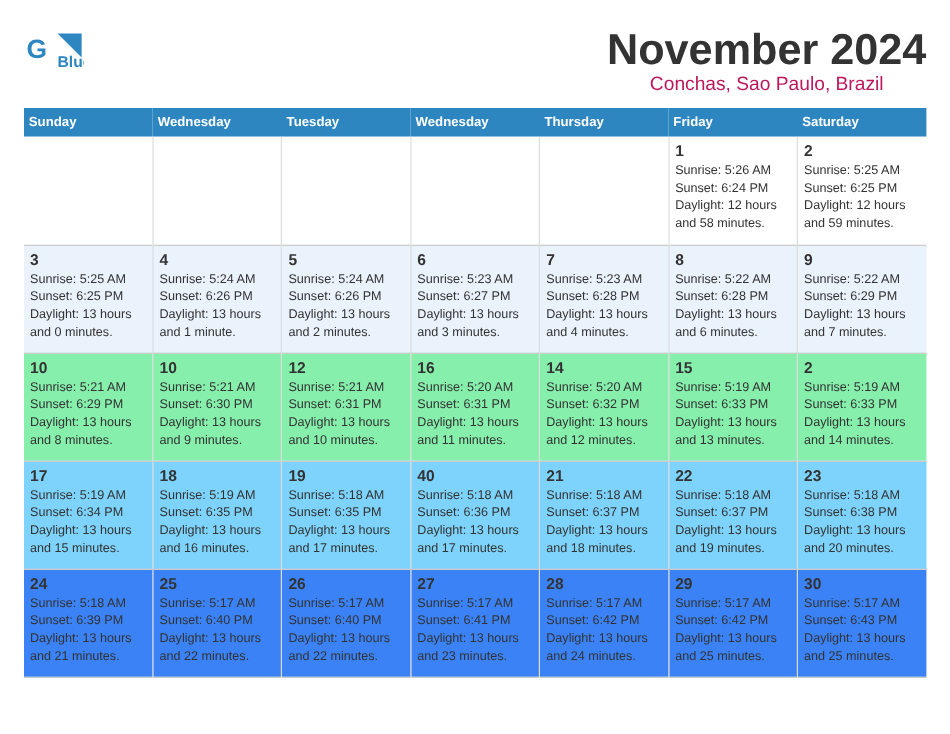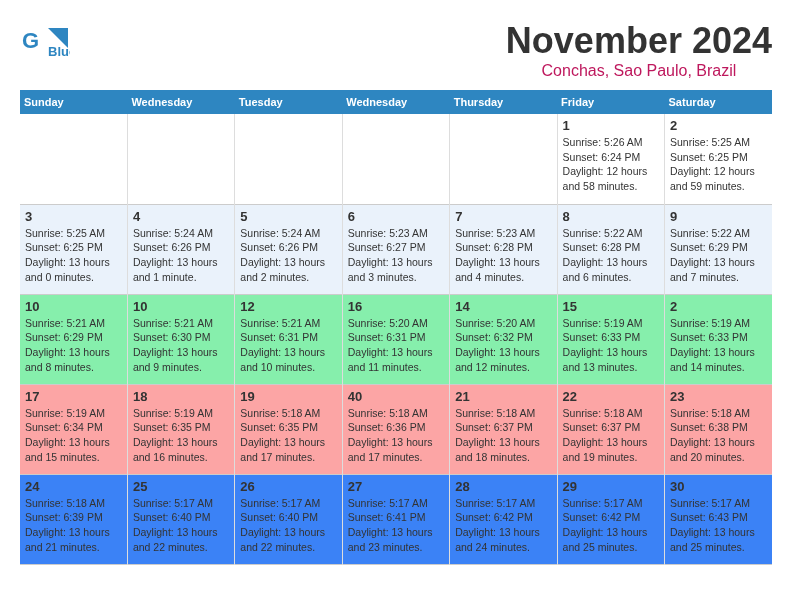--- a/index.html
+++ b/index.html
@@ -86,21 +86,21 @@
       line-height: 1.4;
       color: #333;
     }
     .empty-cell {
       background: #fff;
     }
     
     .week-row-1 td { background-color: #fff; }
     .week-row-2 td { background-color: #eaf2fb; }
     .week-row-3 td { background-color: #86efac; }
-    .week-row-4 td { background-color: #fca5a5; }
+    .week-row-4 td { background-color: #7dd3fc; }
     .week-row-5 td { background-color: #3b82f6; }
   </style>
 </head>
 <body>
 
 <div>
   <div class="header-section">
     <div class="logo">
       <div class="logo-icon">
         <svg width="50" height="40" viewBox="0 0 50 40">

